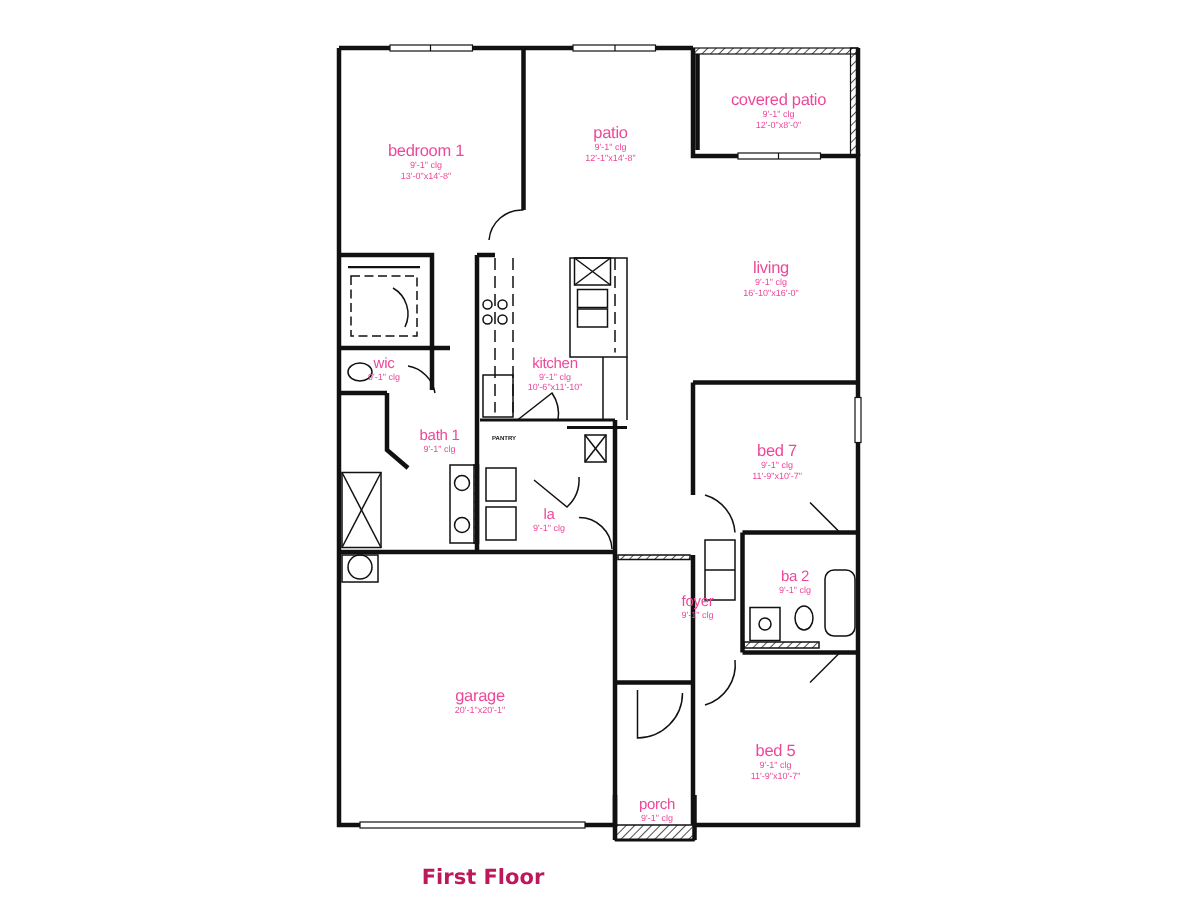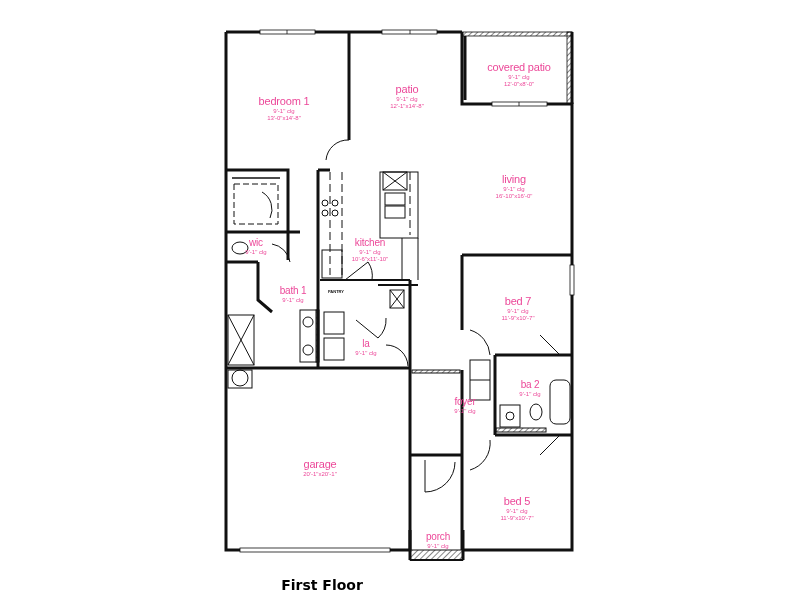--- a/index.html
+++ b/index.html
@@ -2,21 +2,21 @@
 <html><head>
   <meta charset="utf-8">
   <style>
     html, body { margin: 0; padding: 0; background: #ffffff; }
     body { width: 800px; height: 603px; position: relative; overflow: hidden; font-family: "Liberation Sans", sans-serif; }
     svg.plan { position: absolute; left: 0; top: 0; }
     .room-label { position: absolute; text-align: center; color: #ec4899; line-height: 1; transform: translateX(-50%); white-space: nowrap; }
     .room-label .name { font-size: 11px; display: block; letter-spacing: -0.2px; }
     .room-label .clg, .room-label .dim { font-size: 6px; display: block; margin-top: 1px; }
     .room-label.small .name { font-size: 10px; }
-    .caption { position: absolute; left: 0; width: 644px; top: 577px; text-align: center; font-family: "DejaVu Sans", sans-serif; font-weight: bold; font-size: 14px; color: #000000; }
+    .caption { position: absolute; left: 0; width: 644px; top: 577px; text-align: center; font-family: "DejaVu Sans", sans-serif; font-weight: bold; font-size: 14px; color: #be185d; }
     .tiny { position: absolute; font-size: 4px; font-weight: bold; color: #111; }
   </style>
 </head>
 <body>
 
 <svg class="plan" width="800" height="603" viewBox="0 0 800 603" xmlns="http://www.w3.org/2000/svg">
   <defs>
     <pattern id="hatch" width="4" height="4" patternUnits="userSpaceOnUse" patternTransform="rotate(45)">
       <line x1="0" y1="0" x2="0" y2="4" stroke="#111" stroke-width="1"></line>
     </pattern>

